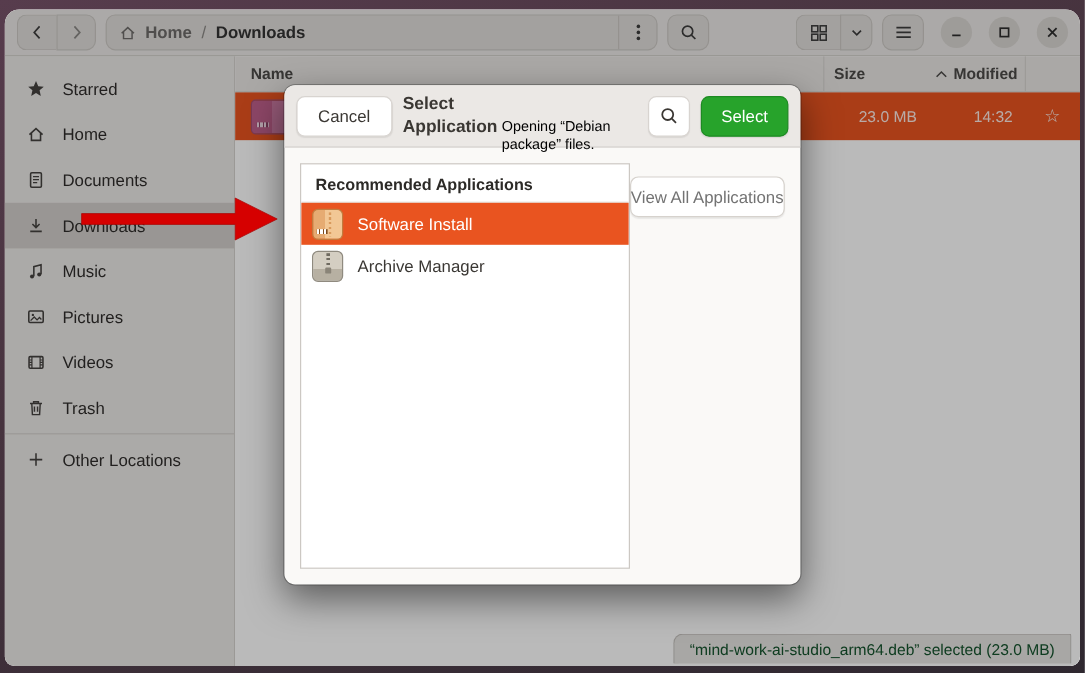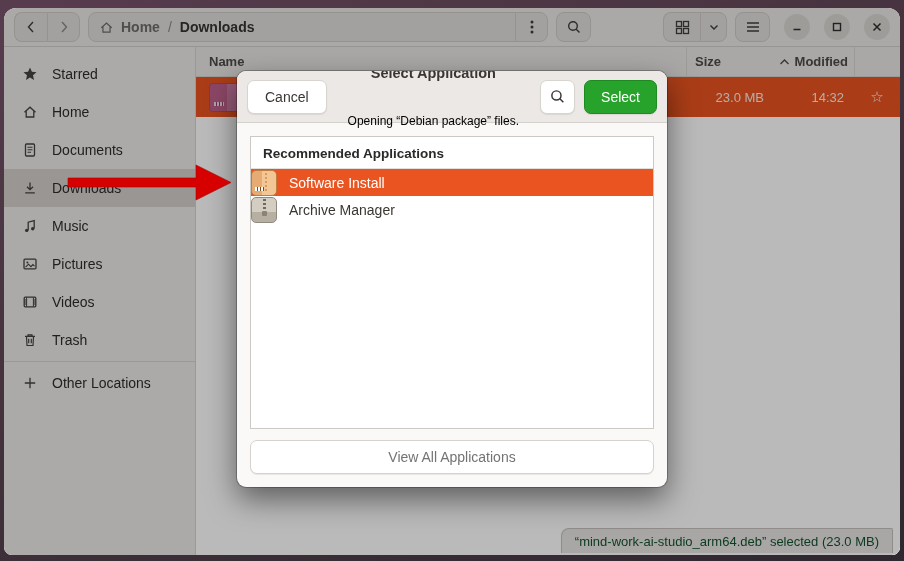--- a/index.html
+++ b/index.html
@@ -84,31 +84,31 @@
   
   .dialog { position:absolute; left:237px; top:71px; width:430px; height:416px; z-index:10;
             background:#faf9f7; border-radius:9px; box-shadow:0 12px 30px rgba(0,0,0,.5), 0 0 0 1px rgba(0,0,0,.25);
             display:flex; flex-direction:column; overflow:hidden; }
   .dlg-header { height:52px; background:#ebe8e5; border-bottom:1px solid #d5d1cd;
                 display:flex; align-items:center; padding:0 10px; gap:9px; flex:0 0 auto; }
   .dlg-btn { height:34px; border-radius:7px; background:#fff; border:1px solid #d8d4d0;
              box-shadow:0 1px 1px rgba(0,0,0,.08); display:flex; align-items:center;
              justify-content:center; font-size:14px; color:#3a3733; }
   .dlg-cancel { padding:0 17px; }
-  .dlg-titles { flex:1; display:flex; flex-direction:column; align-items:center; line-height:1.25; }
+  .dlg-titles { flex:1; display:flex; flex-direction:row; align-items:center; line-height:1.25; }
   .dlg-title { font-size:14.5px; font-weight:bold; color:#3a3733; }
   .dlg-subtitle { font-size:12px; color:#000000;margin-top:32px; }
   .dlg-search { width:35px; color:#3a3733; }
   .dlg-select { padding:0 16px; background:#27a32b; border-color:#1d8a22; color:#fff; font-weight:normal; }
 
-  .dlg-body { flex:1; padding:13px; display:flex; flex-direction:column; }
+  .dlg-body { flex:1; padding:13px; display:flex; }
   .list-box { flex:1; background:#fff; border:1px solid #ccc8c3; overflow:hidden; }
   .list-head { padding:9px 12px 7px; font-size:13.5px; font-weight:bold; color:#2c2a27;
                border-bottom:1px solid #e3e0dc; }
-  .app-row { height:27px; display:flex; align-items:center; gap:12px; 
+  .app-row { height:35px; display:flex; align-items:center; gap:12px; padding-left:9px;
              font-size:14px; color:#3a3733; }
   .app-row.selected { background:#e95420; color:#fff; }
   .app-icon { width:26px; height:26px; border-radius:5px; position:relative; flex:0 0 auto; }
   .app-icon.software { background:linear-gradient(90deg,#e6ab72 0 42%, #f2c family 0, #f2c795 42% 100%);
                        background:linear-gradient(90deg,#e6ab72 0 42%, #f2c795 42% 100%);
                        border:1px solid #c27c3f; }
   .app-icon.software::before { content:""; position:absolute; left:55%; top:2px; bottom:2px; width:2px;
                        background:repeating-linear-gradient(#d89a5d 0 2px, transparent 2px 4px); }
   .app-icon.software::after { content:""; position:absolute; left:3px; bottom:4px; width:9px; height:4px;
                        background:repeating-linear-gradient(90deg,#fff 0 2px, #7a4a1e 2px 3px); }

